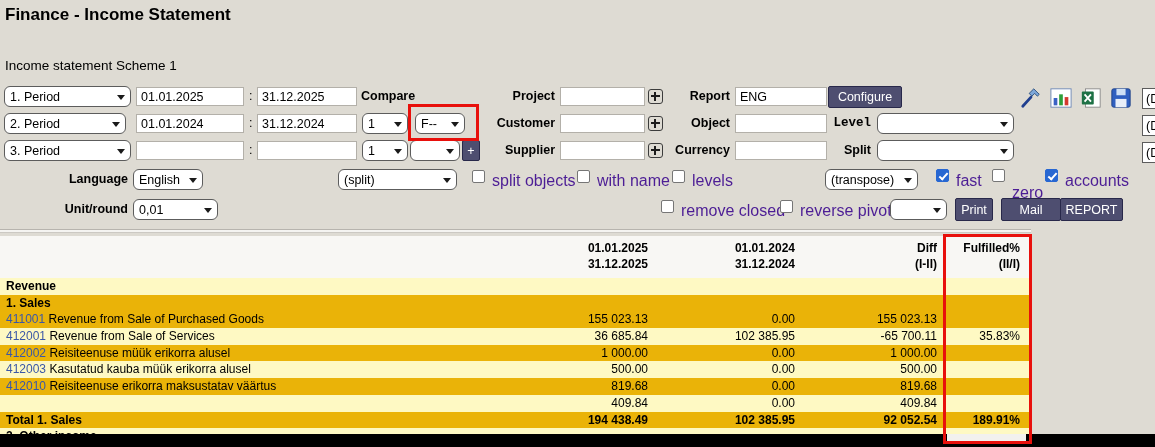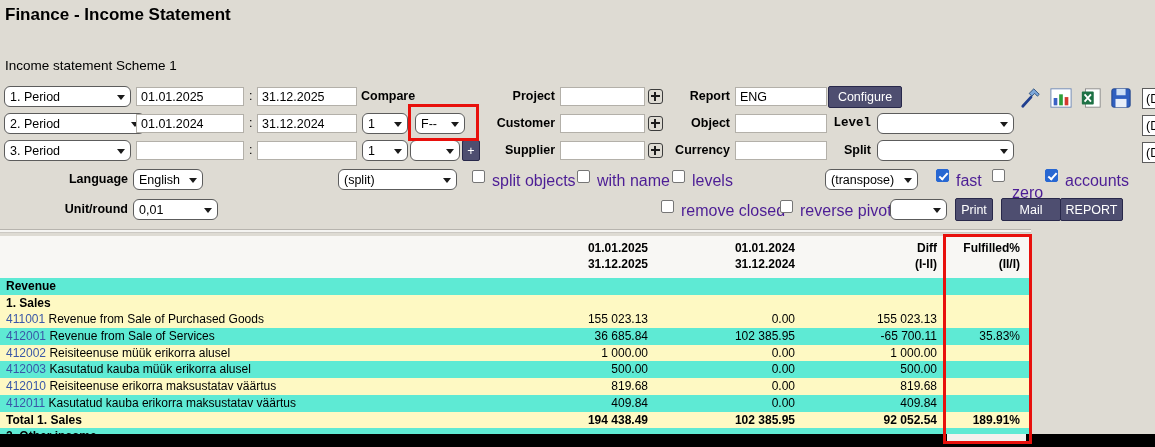--- a/index.html
+++ b/index.html
@@ -33,22 +33,22 @@
   .icon24 { position:absolute; width:24px; height:22px; }
 
   .cutsel { position:absolute; width:30px; height:21px; background:#fff; border:1px solid #5c5c5c; font-size:12.5px; display:flex; align-items:center; padding-left:3px; color:#000; }
 
   .topstrip { position:absolute; left:0; top:229px; width:1031px; height:4px; background:#f5f4f1; border-top:1px solid #b7b4ae; border-bottom:1px solid #ccc9c3; }
 
   .tbl { position:absolute; left:0; top:236px; width:1031px; height:198px; background:#f8f7f4; overflow:hidden; font-size:12px; }
   .thead { position:relative; height:42px; font-weight:bold; }
   .thead .hcell { position:absolute; top:4px; text-align:right; line-height:16px; white-space:pre-line; }
   .trow { position:relative; height:16.7px; line-height:16.7px; white-space:nowrap; }
-  .trow.dark { background:#5eead4; }
-  .trow.light { background:#fef9c3; }
+  .trow.dark { background:#fef9c3; }
+  .trow.light { background:#eab308; }
   .trow .nm { position:absolute; left:6px; }
   .trow.section .nm, .trow.total .nm { font-weight:bold; }
   .trow.total .num { font-weight:bold; }
   .trow .acct { color:#3a57a7; text-decoration:none; }
   .num { position:absolute; text-align:center; }
   .p1 { right:383px; } .p2 { right:236px; } .df { right:94px; } .fu { right:11px; }
 
   .blackbar { position:absolute; left:0; top:434px; width:1155px; height:13px; background:#000; z-index:5; }
   .fulext { position:absolute; left:947px; top:434px; width:79px; height:7px; background:#f2f1ee; z-index:6; }
   .hl { position:absolute; border:3px solid #e8100c; z-index:7; background:transparent; }
@@ -95,21 +95,21 @@
   <svg class="icon24" style="left:1109px; top:87px;" viewBox="0 0 24 24">
     <rect x="2" y="2" width="20" height="20" rx="2" fill="#2f5fc0" stroke="#1d3f86"></rect>
     <rect x="7" y="2" width="10" height="7" fill="#cfe0f5"></rect>
     <rect x="6" y="13" width="12" height="9" fill="#e8eef8"></rect>
   </svg>
 
   <div class="cutsel" style="left:1142px; top:88px;">(D</div>
   <div class="cutsel" style="left:1142px; top:115px;">(D</div>
   <div class="cutsel" style="left:1142px; top:142px;">(D</div>
 
-  <div class="sel" style="left:4px; top:113px; width:141px;align-items:center;">
+  <div class="sel" style="left:4px; top:113px; width:122px;align-items:center;">
     <span>2. Period</span>
       <i class="car"></i>
   </div>
   <div class="inp" style="left:136px; top:114px; width:108px;">01.01.2024</div>
   <div class="colon" style="left:249px; top:116px;">:</div>
   <div class="inp" style="left:257px; top:114px; width:100px;">31.12.2024</div>
   <div class="sel" style="left:362px; top:113px; width:46px;">
     <span>1</span>
       <i class="car"></i>
   </div>
@@ -254,21 +254,20 @@
           <span class="num fu"></span>
         </div>
         <div class="trow account light">
           <span class="nm"><a class="acct">412010</a> Reisiteenuse erikorra maksustatav väärtus</span>
           <span class="num p1">819.68</span>
           <span class="num p2">0.00</span>
           <span class="num df">819.68</span>
           <span class="num fu"></span>
         </div>
         <div class="trow account dark">
-          <span class="nm"><a class="acct">412011</a> Kasutatud kauba erikorra maksustatav väärtus</span>
           <span class="num p1">409.84</span>
           <span class="num p2">0.00</span>
           <span class="num df">409.84</span>
           <span class="num fu"></span>
         </div>
         <div class="trow total light">
           <span class="nm">Total 1. Sales</span>
           <span class="num p1">194 438.49</span>
           <span class="num p2">102 385.95</span>
           <span class="num df">92 052.54</span>

